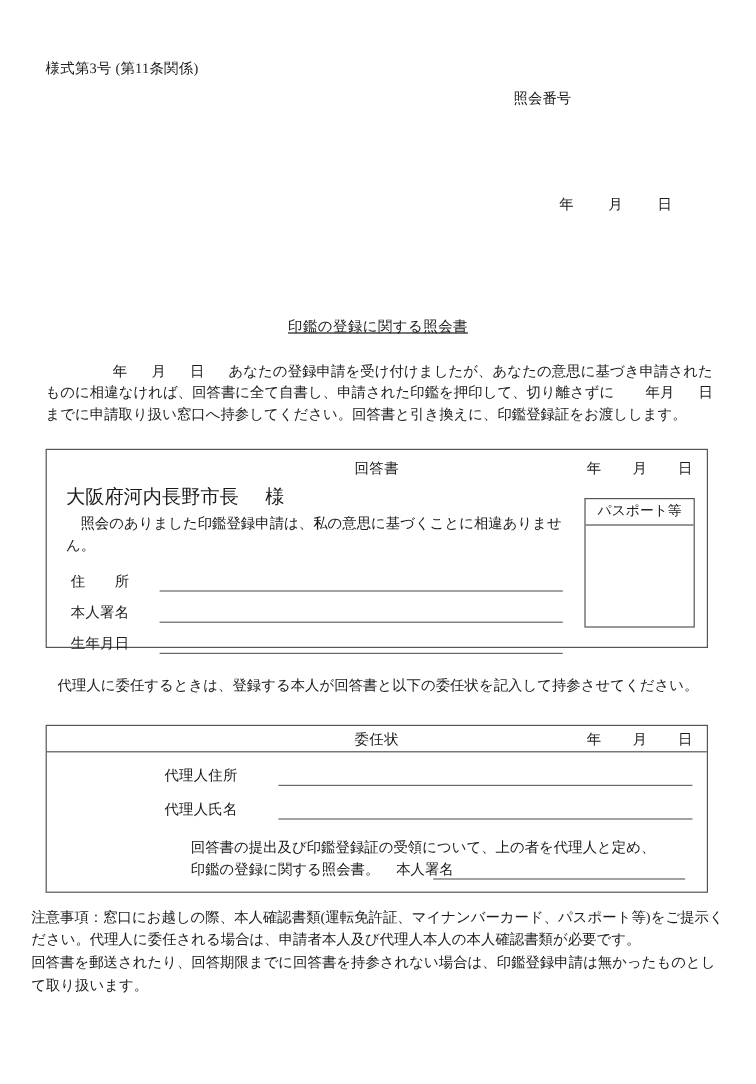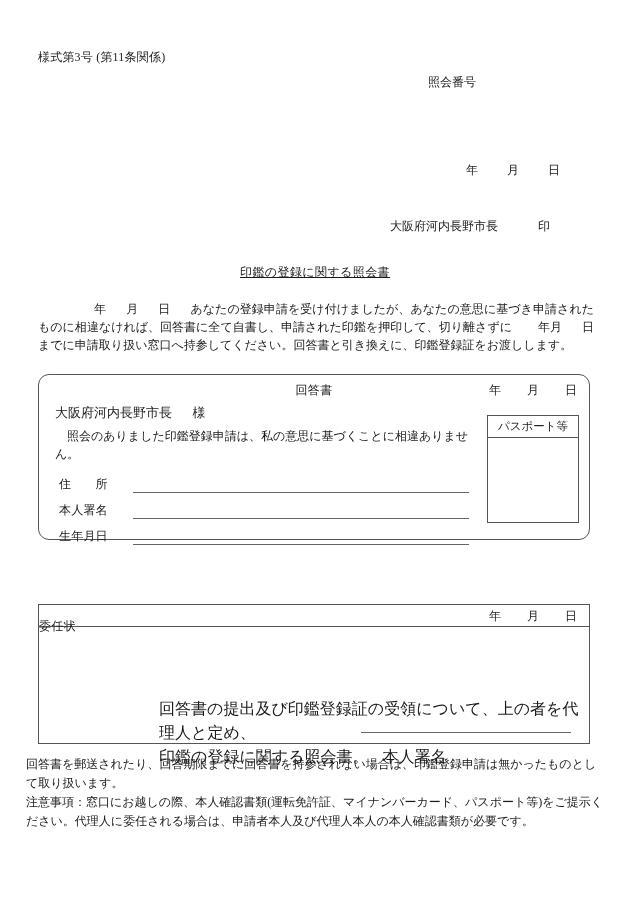--- a/index.html
+++ b/index.html
@@ -89,21 +89,20 @@
     background: #fff;
     box-sizing: border-box;
   }
 
   
   #reply-box {
     left: 38px;
     top: 374px;
     width: 552px;
     height: 166px;
-    border-radius: 11px;
   }
   #reply-header {
     position: absolute;
     left: 0;
     right: 0;
     top: 6px;
     height: 16px;
   }
   #reply-title {
     position: absolute;
@@ -118,21 +117,21 @@
     right: 12px;
     top: 0;
     font-size: 12px;
   }
   #reply-date .gap { display: inline-block; width: 20px; }
 
   #reply-addressee {
     position: absolute;
     left: 16px;
     top: 28px;
-    font-size: 13px;
+    font-size: 16px;
   }
   #reply-addressee .sama-gap { display: inline-block; width: 14px; }
 
   #reply-statement {
     position: absolute;
     left: 16px;
     top: 52px;
     width: 430px;
     font-size: 12px;
     line-height: 1.5;
@@ -203,22 +202,22 @@
   #poa-header {
     position: relative;
     height: 22px;
     border-bottom: 1px solid #555;
     box-sizing: border-box;
   }
   #poa-title {
     position: absolute;
     left: 0;
     right: 0;
-    top: 12px;
-    text-align: left;
+    top: 2px;
+    text-align: center;
     font-size: 12px;
     letter-spacing: 0.4px;
     font-family: Liberation Serif, serif;
   }
   #poa-date {
     position: absolute;
     right: 12px;
     top: 2px;
     font-size: 12px;
   }
@@ -231,21 +230,21 @@
     width: 440px;
   }
   #poa-fields .field-row { margin-bottom: 10px; }
   #poa-fields .field-rule { margin-left: 10px; }
 
   #poa-statement {
     position: absolute;
     left: 120px;
     top: 92px;
     width: 420px;
-    font-size: 16px;
+    font-size: 12px;
     line-height: 1.5;
   }
   #poa-statement .sig-gap { display: inline-block; width: 14px; }
 
   #poa-signature-rule {
     position: absolute;
     right: 18px;
     bottom: 10px;
     width: 210px;
     border-bottom: 1px solid #666;
@@ -272,25 +271,20 @@
   <div class="abs nowrap" id="inquiry-number">照会番号</div>
 
   <div class="abs nowrap" id="issue-date-line">
     <span>年</span>
     <span class="gap"></span>
     <span>月</span>
     <span class="gap"></span>
     <span>日</span>
   </div>
 
-  <div class="abs nowrap" id="mayor-line">
-    <span>大阪府河内長野市長</span>
-    <span class="seal-gap"></span>
-    <span>印</span>
-  </div>
 
   <div class="abs" id="doc-title">印鑑の登録に関する照会書</div>
 
   <div class="abs" id="intro-paragraph">
     <span class="lead-indent"></span><span>年</span><span class="sm-gap"></span><span>月</span><span class="sm-gap"></span><span>日</span><span class="sm-gap"></span><span>あなたの登録申請を受け付けましたが、あなたの意思に基づき申請された</span><span>ものに相違なければ、回答書に全て自書し、申請された印鑑を押印して、切り離さずに</span><span class="md-gap"></span><span>年</span><span>月</span><span class="sm-gap"></span><span>日までに申請取り扱い窓口へ持参してください。回答書と引き換えに、印鑑登録証をお渡しします。</span>
   </div>
 
   <div class="form-box" id="reply-box">
 
     <div id="reply-header">
@@ -328,41 +322,52 @@
         <span class="field-rule"></span>
       </div>
     </div>
 
     <div id="seal-box">
       <div id="seal-box-header">パスポート等</div>
       <div id="seal-box-area"></div>
     </div>
   </div>
 
+  <div class="abs" id="proxy-notice">代理人に委任するときは、登録する本人が回答書と以下の委任状を記入して持参させてください。</div>
 
   <div class="form-box" id="poa-box">
 
     <div id="poa-header">
       <div id="poa-title">委任状</div>
       <div id="poa-date">
         <span>年</span>
         <span class="gap"></span>
         <span>月</span>
         <span class="gap"></span>
         <span>日</span>
       </div>
     </div>
 
+    <div id="poa-fields">
+      <div class="field-row">
+        <span class="field-label">代理人住所</span>
+        <span class="field-rule"></span>
+      </div>
+      <div class="field-row">
+        <span class="field-label">代理人氏名</span>
+        <span class="field-rule"></span>
+      </div>
+    </div>
 
     <div id="poa-statement">
       <span>回答書の提出及び印鑑登録証の受領について、上の者を代理人と定め、</span><br>
       <span>印鑑の登録に関する照会書。</span><span class="sig-gap"></span><span>本人署名</span>
     </div>
 
     <div id="poa-signature-rule"></div>
   </div>
 
   <div class="abs" id="footer-notes">
+    <p>注意事項：窓口にお越しの際、本人確認書類(運転免許証、マイナンバーカード、パスポート等)をご提示ください。代理人に委任される場合は、申請者本人及び代理人本人の本人確認書類が必要です。</p>
     <p>回答書を郵送されたり、回答期限までに回答書を持参されない場合は、印鑑登録申請は無かったものとして取り扱います。</p>
-    <p>注意事項：窓口にお越しの際、本人確認書類(運転免許証、マイナンバーカード、パスポート等)をご提示ください。代理人に委任される場合は、申請者本人及び代理人本人の本人確認書類が必要です。</p>
   </div>
 
 </div>
 
 </body></html>

